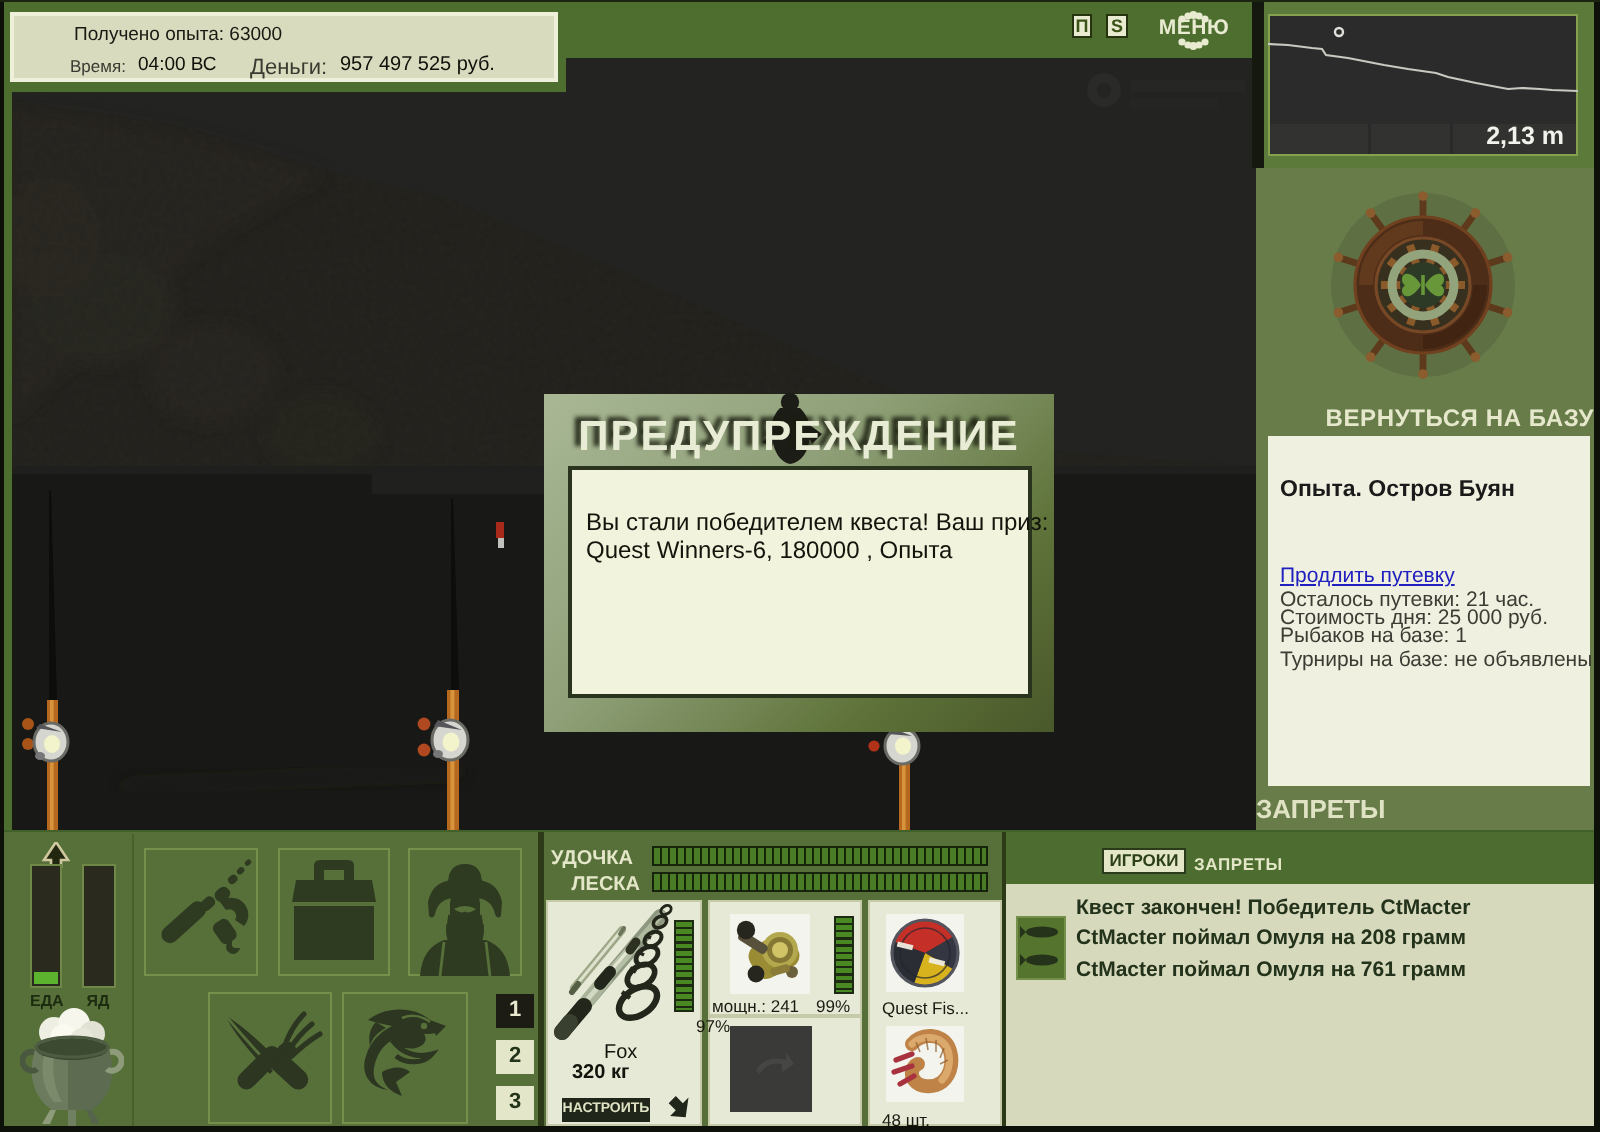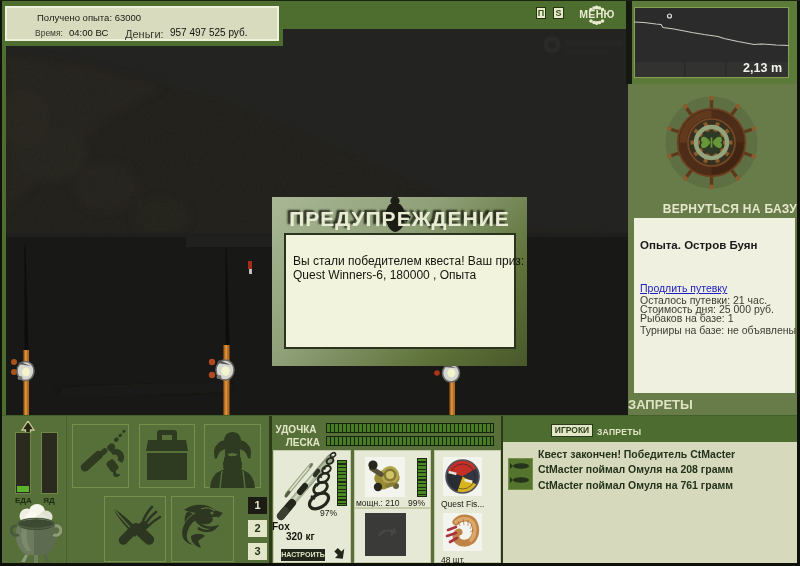--- a/index.html
+++ b/index.html
@@ -341,42 +341,42 @@
     <ellipse cx="53.5" cy="19.5" rx="4.6" ry="3.2" transform="rotate(-33 53.5 19.5)" stroke-width="2"></ellipse>
     <ellipse cx="57" cy="11" rx="3.6" ry="2.6" transform="rotate(-33 57 11)" stroke-width="1.8"></ellipse>
     <ellipse cx="60" cy="5" rx="2.8" ry="2" transform="rotate(-33 60 5)" stroke-width="1.5"></ellipse>
     <line x1="38" y1="46" x2="42" y2="49" stroke-width="2.2"></line>
     <line x1="42" y1="34" x2="45" y2="36" stroke-width="2"></line>
     <line x1="46" y1="26" x2="49" y2="27.5" stroke-width="1.8"></line>
     <line x1="50" y1="18" x2="52.5" y2="19" stroke-width="1.6"></line>
   </g>
 </svg>
 <div class="abs" style="left:337px;top:460px;width:8px;height:44px;background:repeating-linear-gradient(180deg,#4a8822 0,#4a8822 2.4px,#1b2a10 2.4px,#1b2a10 3.6px);border:1px solid #1b2a10"></div>
-<div class="abs" style="left:320px;top:508px;font-size:8.5px;color:#1a1a10">97%</div>
-<div class="abs" style="left:272px;top:521px;font-size:10px;font-weight:bold;color:#14140c">Fox</div>
+<div class="abs" style="left:348px;top:508px;font-size:8.5px;color:#1a1a10">97%</div>
+<div class="abs" style="left:302px;top:521px;font-size:10px;font-weight:normal;color:#14140c">Fox</div>
 <div class="abs" style="left:286px;top:531px;font-size:10px;font-weight:bold;color:#14140c">320 кг</div>
 <div class="abs" style="left:281px;top:549px;width:44px;height:12px;background:#20261a;color:#dfe3c4;font-size:7px;font-weight:bold;text-align:center;line-height:12px">НАСТРОИТЬ</div>
 <svg class="abs" style="left:332px;top:546px" width="16" height="16" viewBox="0 0 16 16">
   <path d="M10 1 L15 7 L11 7 L11 12 L6 12 L6 7 L2 7 Z" transform="rotate(135 8 7)" fill="#20261a"></path>
 </svg>
 
 <div class="abs" style="left:365px;top:457px;width:40px;height:40px;background:#f4f4ee"></div>
 <svg class="abs" style="left:365px;top:457px" width="40" height="40" viewBox="0 0 40 40">
   <rect x="10" y="12" width="24" height="18" rx="6" transform="rotate(-28 22 21)" fill="#9a8c34"></rect>
   <circle cx="25" cy="18" r="9" fill="#b4a84e"></circle>
   <circle cx="25" cy="18" r="6.5" fill="#847834"></circle>
   <circle cx="25" cy="18" r="4" fill="#d0c467"></circle>
   <rect x="6" y="8" width="16" height="5" rx="2" transform="rotate(32 6 8)" fill="#57503a"></rect>
   <circle cx="8" cy="8" r="4.6" fill="#26261e"></circle>
   <circle cx="13" cy="30" r="4.2" fill="#26261e"></circle>
   <circle cx="31" cy="29" r="3" fill="#6a603c"></circle>
   <rect x="20" y="26" width="10" height="4" rx="2" transform="rotate(-15 25 28)" fill="#8a7c36"></rect>
 </svg>
 <div class="abs" style="left:417px;top:458px;width:8px;height:37px;background:repeating-linear-gradient(180deg,#4a8822 0,#4a8822 2.4px,#1b2a10 2.4px,#1b2a10 3.6px);border:1px solid #1b2a10"></div>
-<div class="abs" style="left:356px;top:498px;font-size:8.5px;color:#1a1a10;white-space:nowrap">мощн.: 210</div>
+<div class="abs" style="left:356px;top:498px;font-size:8.5px;color:#1a1a10;white-space:nowrap">мощн.: 241</div>
 <div class="abs" style="left:408px;top:498px;font-size:8.5px;color:#1a1a10">99%</div>
 <div class="abs" style="left:354px;top:507px;width:77px;height:2px;background:#c6caa8"></div>
 <div class="abs" style="left:365px;top:513px;width:41px;height:43px;background:#3a3a38"></div>
 <svg class="abs" style="left:375px;top:523px" width="22" height="22" viewBox="0 0 22 22">
   <path d="M3 12 C6 7 12 5 18 7 L18 3 L22 9 L16 13 L16 9 C11 8 7 10 5 14 Z" fill="#464645"></path>
 </svg>
 
 <div class="abs" style="left:443px;top:457px;width:39px;height:39px;background:#f4f4ee"></div>
 <svg class="abs" style="left:443px;top:457px" width="39" height="39" viewBox="0 0 39 39">
   <circle cx="19.5" cy="19.5" r="16.5" fill="#2e3038"></circle>

